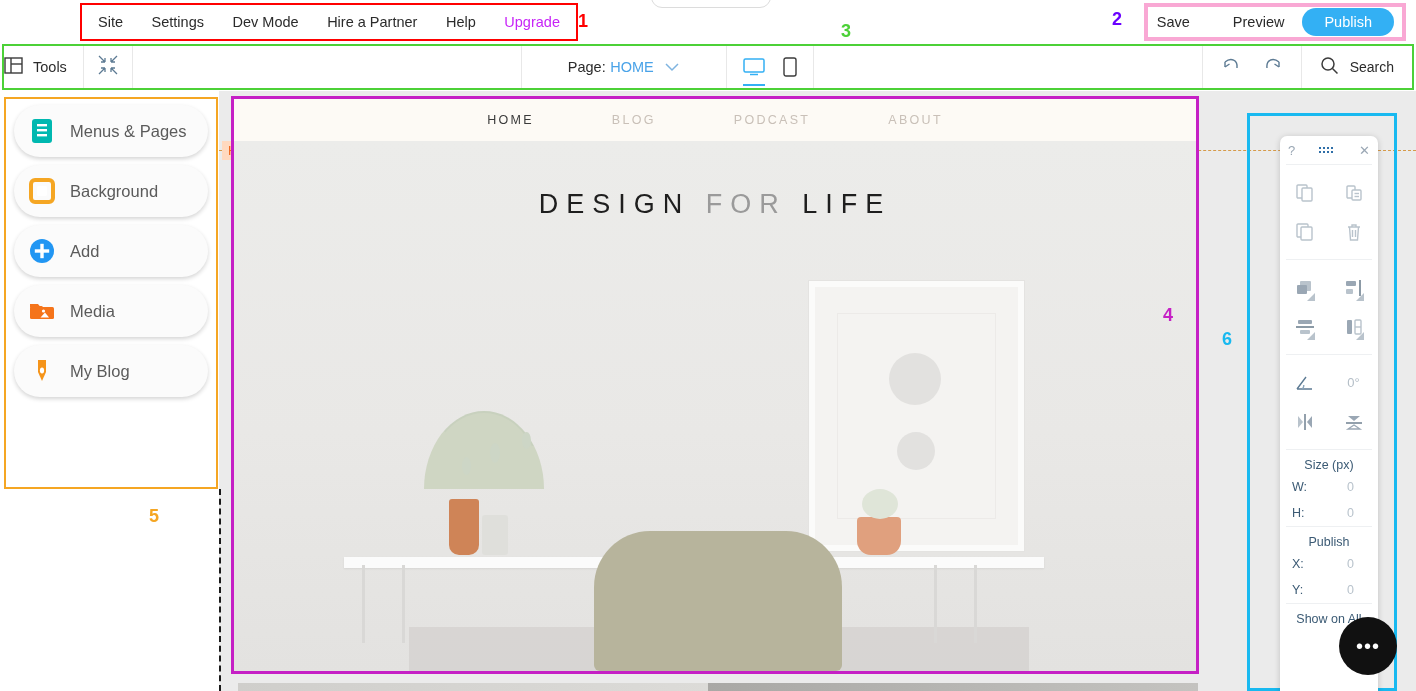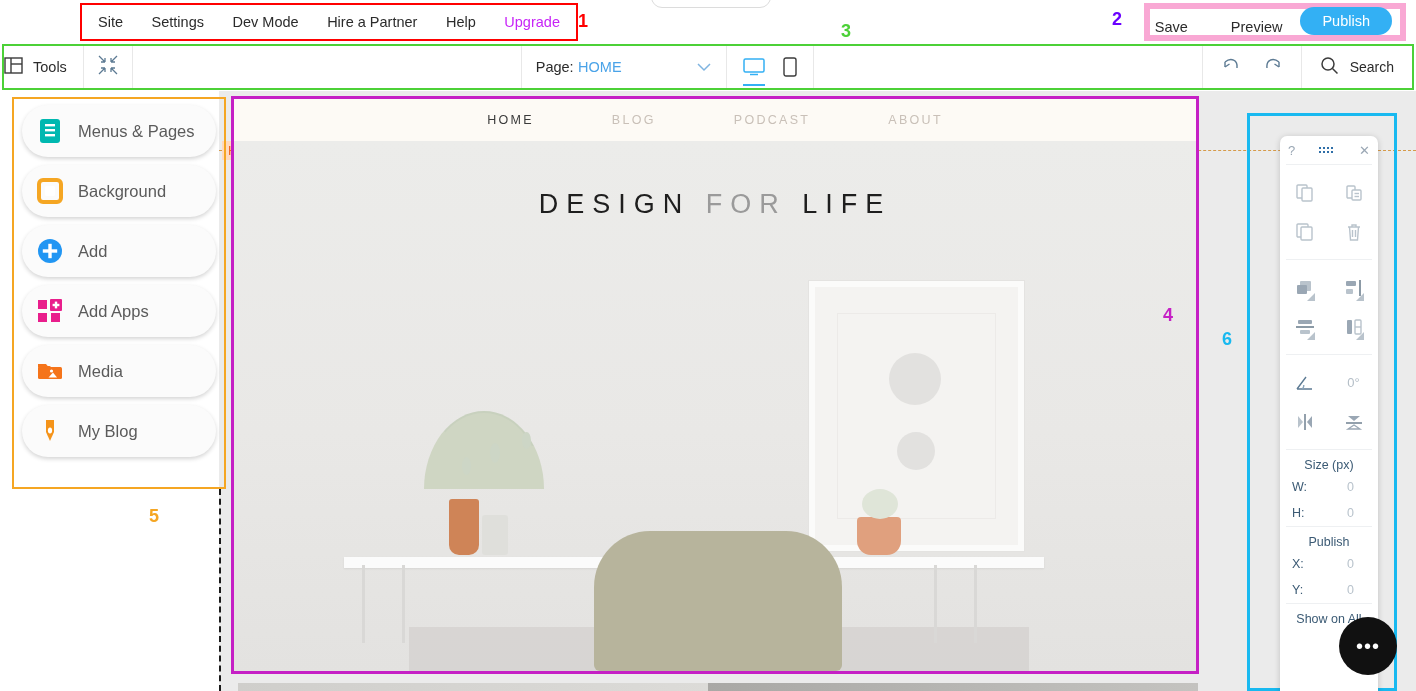--- a/index.html
+++ b/index.html
@@ -28,21 +28,21 @@
   }
   .menu-item {
     font-size: 14.5px; color: #2b2b2b; padding: 0 0;
     margin: 16px 0; cursor: pointer; white-space: nowrap;
   }
   .menu-item.upgrade { color: #c724f7; }
   .ann { position: absolute; font-size: 18px; font-weight: bold; }
 
   .actions-region {
     position: absolute; left: 1144px; top: 3px; width: 262px; height: 38px;
-    border: 6px solid #f9a8d4; display: flex; align-items: flex-end; justify-content: flex-end;
+    border: 4px solid #f9a8d4; display: flex; align-items: center; justify-content: flex-end;
   }
   .act-btn { font-size: 14.5px; color: #2b2b2b; cursor: pointer; }
   .publish {
     background: #33b0f4; color: #fff; border-radius: 16px;
     padding: 6px 22px; font-size: 14.5px; margin-left: 18px; margin-right: 8px; cursor: pointer;
   }
 
   
   .top-pill {
     position: absolute; left: 651px; top: -14px; width: 120px; height: 22px;
@@ -72,21 +72,21 @@
   .dev-ic { position: relative; cursor: pointer; display:flex; align-items:center; height:100%;}
   .dev-ic.active::after {
     content: ""; position: absolute; left: 0; right: 0; bottom: 2px; height: 2px; background: #33b0f4;
   }
   .undo-redo { display: flex; align-items: center; gap: 22px; padding: 0 18px; }
   .search-btn { display: flex; align-items: center; gap: 11px; padding: 0 18px; cursor: pointer; }
   .search-btn .lbl { font-size: 14px; color: #2b2b2b; }
 
   
   .sidebar-region {
-    position: absolute; left: 12px; top: 97px; width: 214px; height: 392px;
+    position: absolute; left: 4px; top: 97px; width: 214px; height: 392px;
     border: 2px solid #f5a623; background: rgba(255,255,255,0.0);
   }
   .sidebar-inner { position: absolute; left: 0; top: 0; width: 100%; height: 100%; padding: 6px 8px; }
   .side-item {
     position: relative; height: 52px; background: #fbfbfb; border-radius: 26px;
     margin-bottom: 8px; display: flex; align-items: center; padding-left: 14px; gap: 14px;
     box-shadow: 0 2px 4px rgba(0,0,0,0.17); cursor: pointer;
   }
   .side-item .label { font-size: 16.5px; color: #5b5b5b; }
   .side-ico { width: 28px; height: 28px; display: flex; align-items: center; justify-content: center; }
@@ -241,21 +241,21 @@
             <path d="M2 20 L8 14 M8 14 L8 18 M8 14 L4 14"></path>
             <path d="M20 20 L14 14 M14 14 L14 18 M14 14 L18 14"></path>
           </svg>
         </span>
       </div>
       <div class="tb-divider"></div>
 
       <div style="flex:1;"></div>
 
       <div class="tb-divider"></div>
-      <div class="tb-cell page-sel" style="width:204px;justify-content:space-between;">
+      <div class="tb-cell page-sel" style="width:204px;justify-content:center;">
         <span>
           <span class="ptxt">Page:</span>
           <span class="pval">HOME</span>
         </span>
         <span>
           <svg width="16" height="10" viewBox="0 0 16 10">
               <path d="M2 2 L8 8 L14 2" fill="none" stroke="#7fb4e0" stroke-width="1.5"></path>
             </svg>
         </span>
       </div>
@@ -389,33 +389,20 @@
         <span class="side-ico">
           <svg width="26" height="26" viewBox="0 0 26 26">
               <circle cx="13" cy="13" r="12" fill="#2196f3"></circle>
               <rect x="11.3" y="5.8" width="3.4" height="14.4" fill="#fff"></rect>
               <rect x="5.8" y="11.3" width="14.4" height="3.4" fill="#fff"></rect>
             </svg>
         </span>
         <span class="label">Add</span>
       </div>
 
-      <div class="side-item">
-        <span class="side-ico">
-          <svg width="26" height="26" viewBox="0 0 26 26">
-            <rect x="1" y="2" width="9" height="9" fill="#e91e8c"></rect>
-            <rect x="13" y="1" width="12" height="12" rx="1" fill="#e91e8c"></rect>
-            <rect x="17.8" y="3.6" width="2.4" height="6.8" fill="#fff"></rect>
-            <rect x="15.6" y="5.8" width="6.8" height="2.4" fill="#fff"></rect>
-            <rect x="1" y="15" width="9" height="9" fill="#e91e8c"></rect>
-            <rect x="14" y="15" width="9" height="9" fill="#e91e8c"></rect>
-          </svg>
-        </span>
-        <span class="label">Add Apps</span>
-      </div>
 
       <div class="side-item">
         <span class="side-ico">
           <svg width="26" height="26" viewBox="0 0 26 26">
             <path d="M1 6 h8 l2.5 3 H1 z" fill="#f5741a"></path>
             <rect x="1" y="8" width="13" height="13" rx="1.5" fill="#f5741a"></rect>
             <rect x="10" y="9" width="15" height="12" rx="1.5" fill="#f5741a"></rect>
             <circle cx="14.5" cy="13" r="1.6" fill="#fff"></circle>
             <path d="M11.5 19.5 L16 14.5 L20 19.5 z" fill="#fff"></path>
           </svg>

